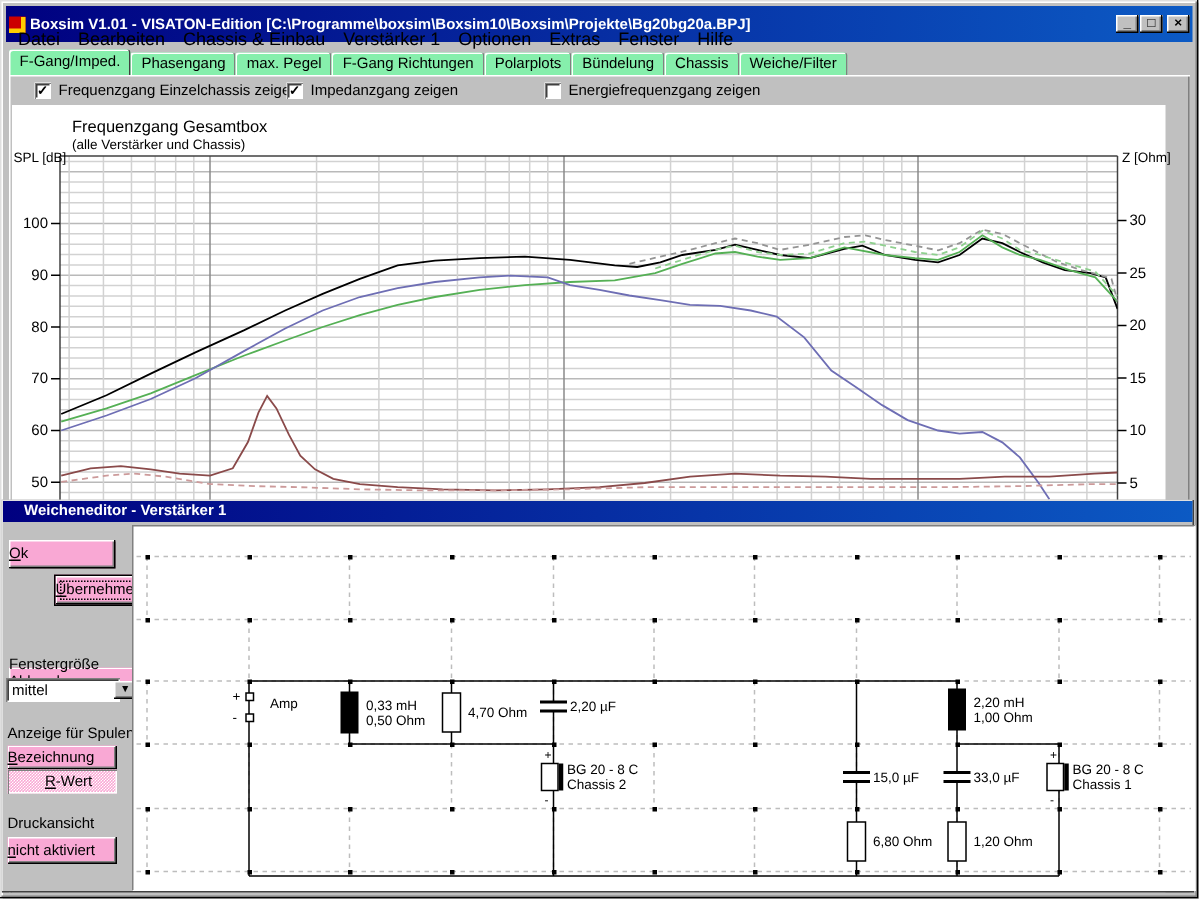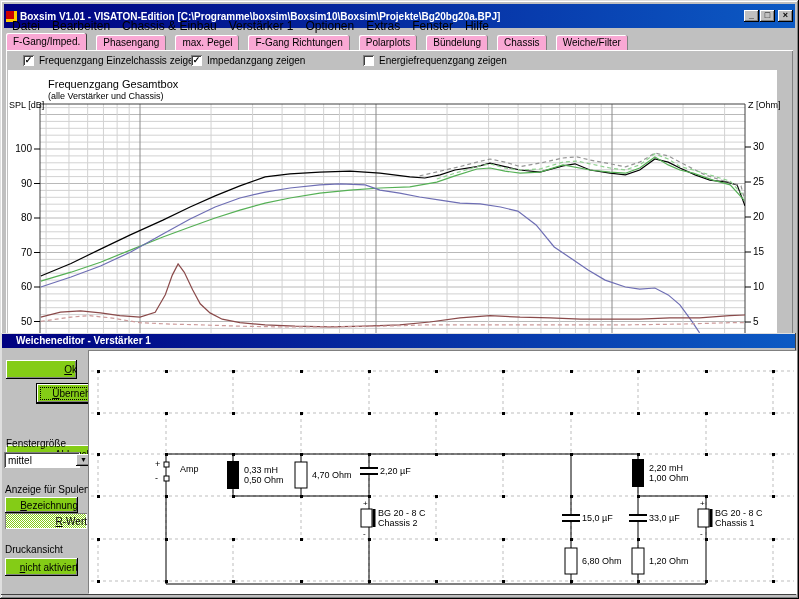--- a/index.html
+++ b/index.html
@@ -16,44 +16,44 @@
     box-shadow:inset -3px -3px #fc0;flex:none;}
   .title-text{color:#fff;font-size:10px;font-weight:bold;white-space:nowrap;overflow:hidden;}
   .tb-buttons{margin-left:auto;display:flex;gap:1px;}
   .tb-btn{width:15px;height:12px;background:#c0c0c0;font-size:9px;line-height:10px;text-align:center;
     box-shadow:inset -1px -1px #000,inset 1px 1px #fff,inset -2px -2px #808080;color:#000;font-weight:bold;}
   .tb-btn.close{margin-left:2px;}
   .menubar{position:absolute;left:6px;right:6px;top:20px;height:13px;display:flex;gap:0;font-size:12px;}
   .menu-item{padding:0 6px;line-height:13px;white-space:nowrap;}
   
   .tabstrip{position:absolute;left:6px;top:33px;height:17px;display:flex;align-items:flex-end;font-size:10px;}
-  .tab{height:15px;line-height:15px;padding:0 7px;background:#f9a8d4;white-space:nowrap;
-    box-shadow:inset -1px 0 #808080,inset 1px 1px #fff;border-top-right-radius:2px;border-top-left-radius:2px;margin-right:9px;}
+  .tab{height:15px;line-height:15px;padding:0 7px;background:#86efac;white-space:nowrap;
+    box-shadow:inset -1px 0 #808080,inset 1px 1px #fff;border-top-right-radius:2px;border-top-left-radius:2px;margin-right:0;}
   .tab.active{height:17px;line-height:17px;font-weight:normal;position:relative;z-index:2;
     box-shadow:inset -1px 0 #404040,inset 1px 1px #fff;}
   .tabpage{position:absolute;left:6px;right:6px;top:50px;bottom:4px;background:#c0c0c0;
     box-shadow:inset 1px 1px #fff,inset -1px -1px #808080;}
   
   .checkbox-item{position:absolute;top:4px;display:flex;align-items:center;gap:5px;font-size:10px;height:12px;}
   .cb-box{width:11px;height:11px;background:#fff;flex:none;
     box-shadow:inset 1px 1px #808080,inset -1px -1px #fff,inset 2px 2px #404040;
     font-size:9px;line-height:11px;text-align:center;font-weight:bold;color:#000;}
   
   .chart-panel{position:absolute;left:2px;right:16px;top:20px;bottom:0;background:#fff;}
   .chart-panel svg{position:absolute;left:0;top:0;}
   
   .dialog{position:absolute;left:1px;right:3px;top:333px;bottom:4px;background:#c0c0c0;
     box-shadow:inset -1px -1px #404040,inset 1px 1px #dfdfdf;}
   .dialog-titlebar{position:absolute;left:1px;right:1px;top:1px;height:14px;
     background:linear-gradient(90deg,#000080 0%,#0c5ac4 100%);color:#fff;
     font-size:10px;font-weight:bold;line-height:14px;padding-left:14px;}
   .dialog-body{position:absolute;left:1px;right:1px;top:15px;bottom:1px;}
-  .win-btn{position:absolute;background:#84cc16;font-size:10px;text-align:center;
+  .win-btn{position:absolute;background:#f9a8d4;font-size:10px;text-align:center;
     box-shadow:inset -1px -1px #000,inset 1px 1px #fff,inset -2px -2px #808080;
-    display:flex;align-items:center;justify-content:flex-end;}
+    display:flex;align-items:center;justify-content:flex-start;}
   .win-btn span{display:block;}
   .win-btn span::first-letter{text-decoration:underline;}
   .win-btn.default{border:1px solid #000;outline:1px dotted #000;outline-offset:-5px;margin-left:32px;}
   .win-btn.pressed{box-shadow:inset 1px 1px #808080,inset -1px -1px #fff;
     background-image:linear-gradient(45deg,#fff 25%,transparent 25%,transparent 75%,#fff 75%),
                      linear-gradient(45deg,#fff 25%,transparent 25%,transparent 75%,#fff 75%);
     background-position:0 0,1px 1px;background-size:2px 2px;}
   .panel-label{position:absolute;font-size:10px;white-space:nowrap;}
   .combo{position:absolute;background:#fff;box-shadow:inset 1px 1px #808080,inset -1px -1px #fff,inset 2px 2px #404040;
     font-size:10px;display:flex;align-items:center;gap:44px;}
@@ -248,21 +248,21 @@
       <div class="panel-label" style="left:4px;top:90px;">Fenstergröße</div>
       <div class="combo" style="left:2px;top:104px;width:76px;height:16px;">
         <span class="combo-text">mittel</span>
         <span class="combo-arrow">▼</span>
       </div>
 
       <div class="panel-label" style="left:3px;top:136px;">Anzeige für Spulen</div>
       <div class="win-btn" style="left:3px;top:149px;width:73px;height:16px;">
         <span>Bezeichnung</span>
       </div>
-      <div class="win-btn pressed" style="left:3px;top:165px;width:82px;height:16px;">
+      <div class="win-btn pressed" style="left:3px;top:165px;width:73px;height:16px;padding-left:25px;">
         <span>R-Wert</span>
       </div>
 
       <div class="panel-label" style="left:3px;top:196px;">Druckansicht</div>
       <div class="win-btn" style="left:3px;top:210px;width:73px;height:18px;">
         <span>nicht aktiviert</span>
       </div>
 
       <div class="canvas">
         <svg id="circuitSvg" width="707" height="242" viewBox="88 350 707 242" style="font-family: &quot;Liberation Sans&quot;, sans-serif;">

